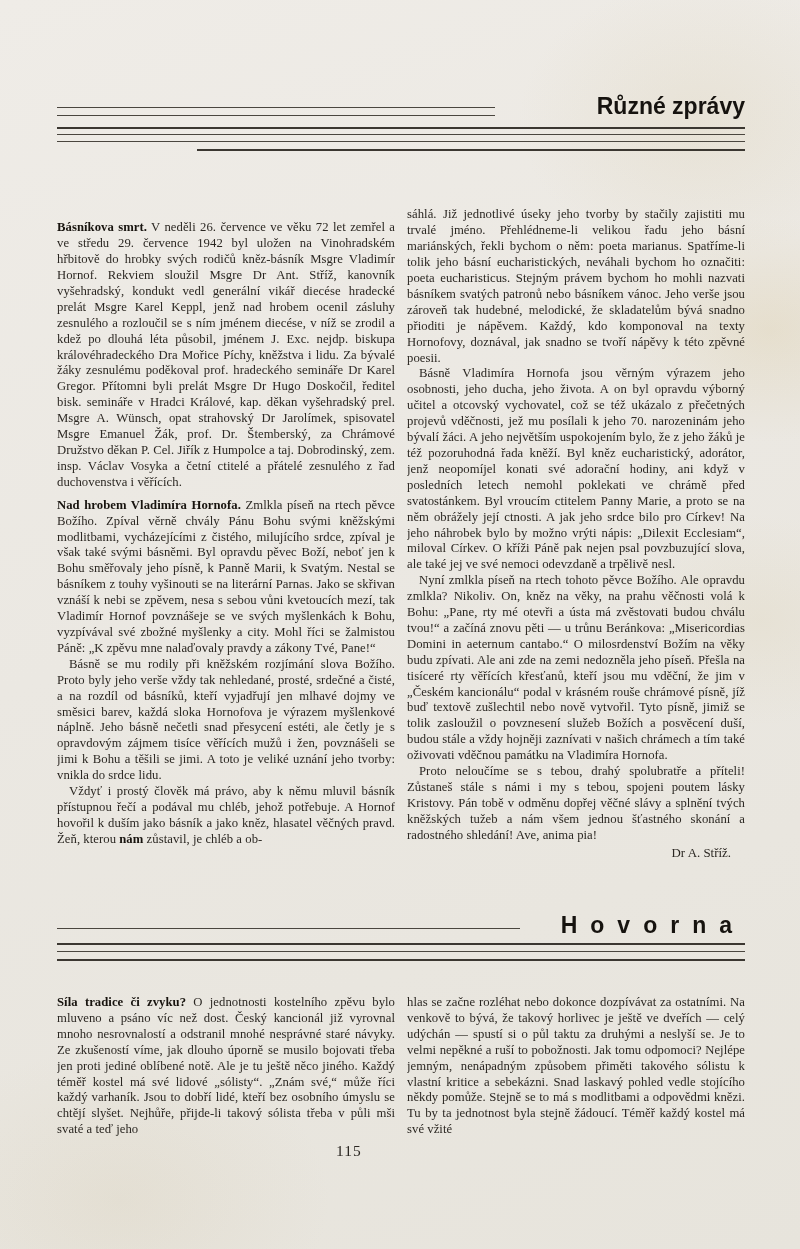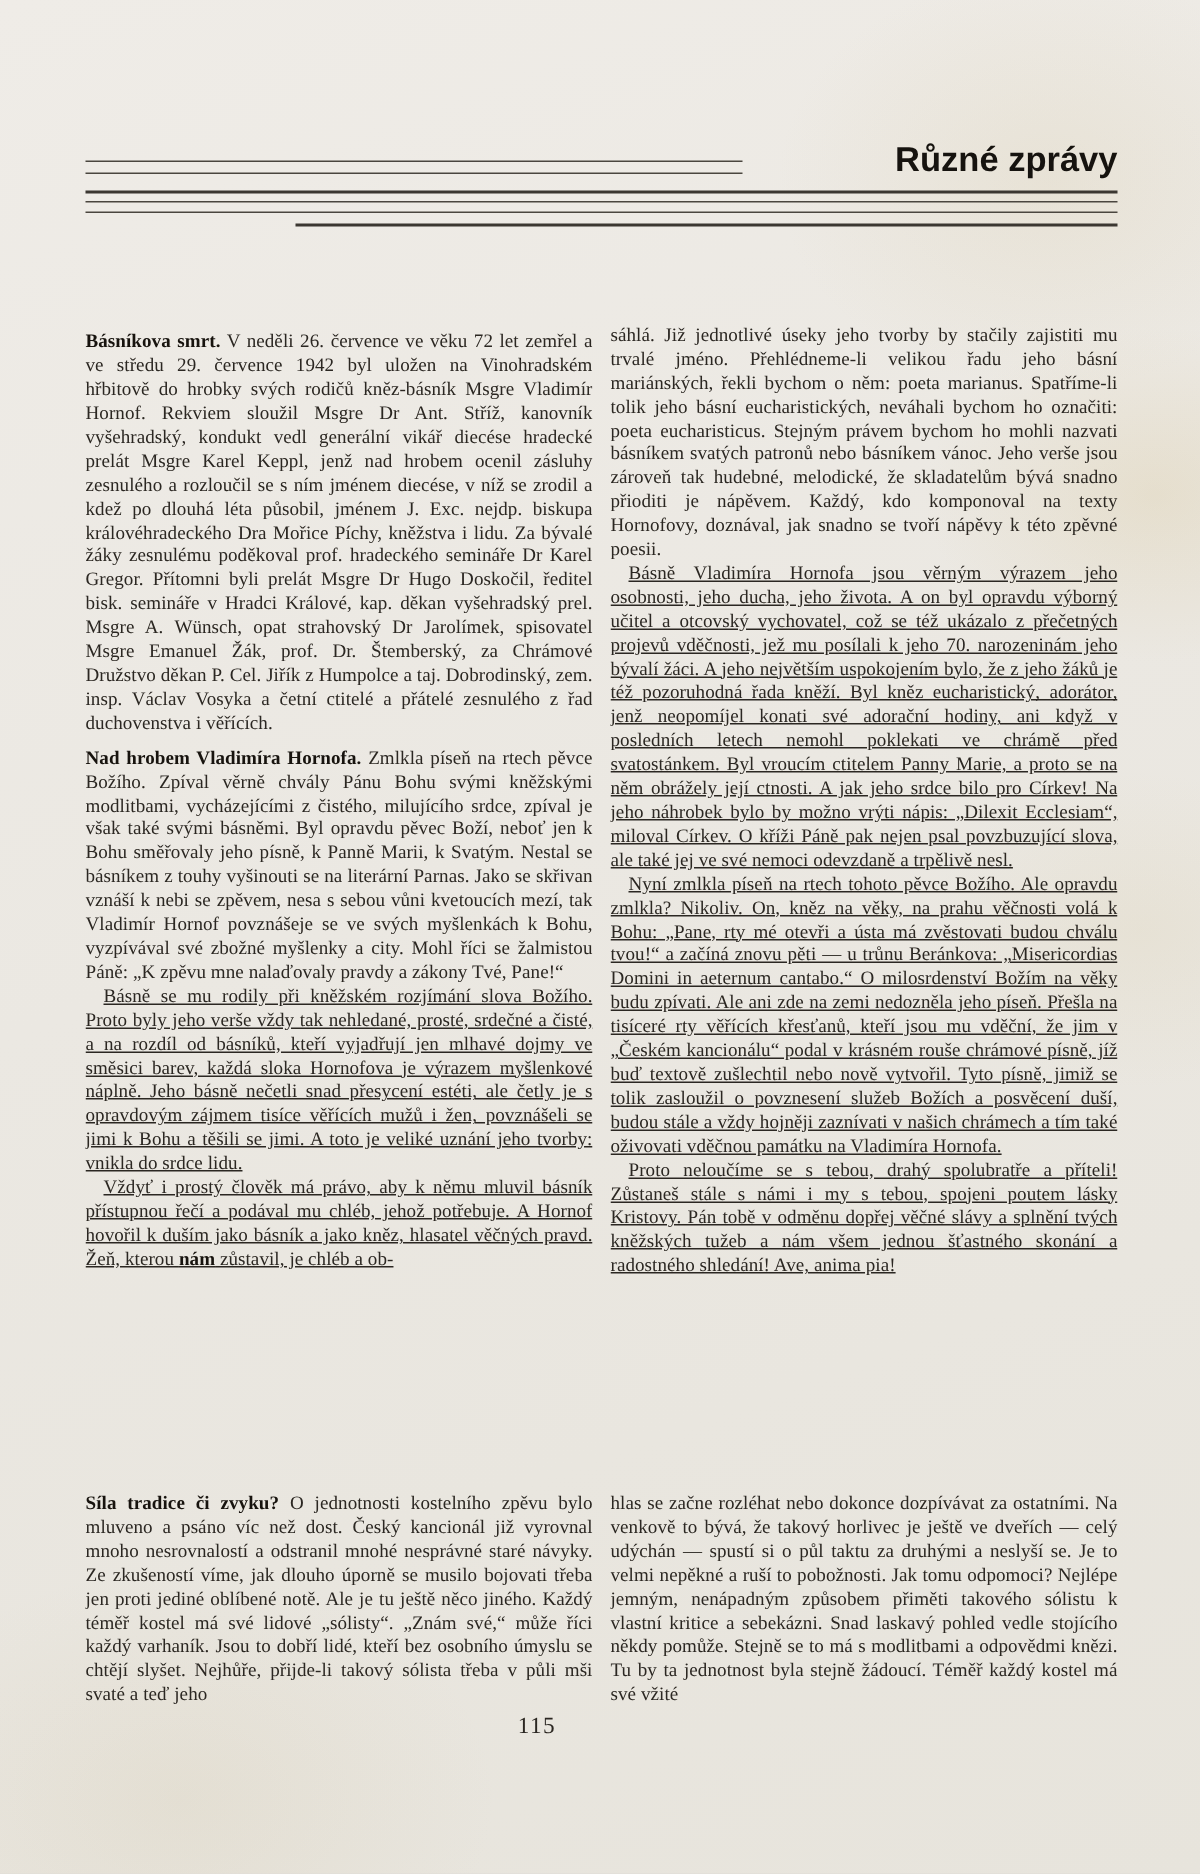--- a/index.html
+++ b/index.html
@@ -29,29 +29,29 @@
   .rule{position:absolute;height:2px;background:#3b3731;}
   .rule.thin{height:1px;background:#4a463f;}
   
   .cols{position:absolute;left:57px;right:55px;display:flex;gap:12px;overflow:hidden;}
   .col{width:calc(50% - 6px);overflow:hidden;}
   .col p{
     margin:0;text-align:justify;
     font-size:12.7px;line-height:15.9px;letter-spacing:0.05px;
   }
   .col p.gap-before{margin-top:7px;}
-  .col p.indent{text-indent:12px;text-decoration:underline;}
+  .col p.indent{text-indent:12px;}
   .lead{font-weight:bold;color:#17130e;}
   .signature{
     margin-top:1px;text-align:right;font-size:12.9px;line-height:16px;
     padding-right:14px;
   }
   
   .page-number{
-    position:absolute;top:1142px;left:336px;width:44px;text-align:center;
+    position:absolute;top:1142px;left:336px;width:44px;
     font-size:15.5px;color:#2b2722;letter-spacing:1px;
   }
 </style>
 </head>
 <body>
 
 <div class="page">
 
   <div class="sec-header" style="top:94px;height:64px;">
     <div class="rule thin" style="top:13px;left:0;right:250px;"></div>
@@ -68,23 +68,31 @@
       <p><b class="lead">Básníkova smrt.</b><span> V neděli 26. července ve věku 72 let zemřel a ve středu 29. července 1942 byl uložen na Vinohradském hřbitově do hrobky svých rodičů kněz-básník Msgre Vladimír Hornof. Rekviem sloužil Msgre Dr Ant. Stříž, kanovník vyšehradský, kondukt vedl generální vikář diecése hradecké prelát Msgre Karel Keppl, jenž nad hrobem ocenil zásluhy zesnulého a rozloučil se s ním jménem diecése, v níž se zrodil a kdež po dlouhá léta působil, jménem J. Exc. nejdp. biskupa královéhradeckého Dra Mořice Píchy, kněžstva i lidu. Za bývalé žáky zesnulému poděkoval prof. hradeckého semináře Dr Karel Gregor. Přítomni byli prelát Msgre Dr Hugo Doskočil, ředitel bisk. semináře v Hradci Králové, kap. děkan vyšehradský prel. Msgre A. Wünsch, opat strahovský Dr Jarolímek, spisovatel Msgre Emanuel Žák, prof. Dr. Štemberský, za Chrámové Družstvo děkan P. Cel. Jiřík z Humpolce a taj. Dobrodinský, zem. insp. Václav Vosyka a četní ctitelé a přátelé zesnulého z řad duchovenstva i věřících.</span></p>
       <p class="gap-before"><b class="lead">Nad hrobem Vladimíra Hornofa.</b><span> Zmlkla píseň na rtech pěvce Božího. Zpíval věrně chvály Pánu Bohu svými kněžskými modlitbami, vycházejícími z čistého, milujícího srdce, zpíval je však také svými básněmi. Byl opravdu pěvec Boží, neboť jen k Bohu směřovaly jeho písně, k Panně Marii, k Svatým. Nestal se básníkem z touhy vyšinouti se na literární Parnas. Jako se skřivan vznáší k nebi se zpěvem, nesa s sebou vůni kvetoucích mezí, tak Vladimír Hornof povznášeje se ve svých myšlenkách k Bohu, vyzpívával své zbožné myšlenky a city. Mohl říci se žalmistou Páně: „K zpěvu mne nalaďovaly pravdy a zákony Tvé, Pane!“</span></p>
       <p class="indent"><span>Básně se mu rodily při kněžském rozjímání slova Božího. Proto byly jeho verše vždy tak nehledané, prosté, srdečné a čisté, a na rozdíl od básníků, kteří vyjadřují jen mlhavé dojmy ve směsici barev, každá sloka Hornofova je výrazem myšlenkové náplně. Jeho básně nečetli snad přesycení estéti, ale četly je s opravdovým zájmem tisíce věřících mužů i žen, povznášeli se jimi k Bohu a těšili se jimi. A toto je veliké uznání jeho tvorby: vnikla do srdce lidu.</span></p>
       <p class="indent"><span>Vždyť i prostý člověk má právo, aby k němu mluvil básník přístupnou řečí a podával mu chléb, jehož potřebuje. A Hornof hovořil k duším jako básník a jako kněz, hlasatel věčných pravd. Žeň, kterou </span><b class="lead">nám</b><span> zůstavil, je chléb a ob-</span></p>
     </div>
     <div class="col">
       <p><span>sáhlá. Již jednotlivé úseky jeho tvorby by stačily zajistiti mu trvalé jméno. Přehlédneme-li velikou řadu jeho básní mariánských, řekli bychom o něm: poeta marianus. Spatříme-li tolik jeho básní eucharistických, neváhali bychom ho označiti: poeta eucharisticus. Stejným právem bychom ho mohli nazvati básníkem svatých patronů nebo básníkem vánoc. Jeho verše jsou zároveň tak hudebné, melodické, že skladatelům bývá snadno přioditi je nápěvem. Každý, kdo komponoval na texty Hornofovy, doznával, jak snadno se tvoří nápěvy k této zpěvné poesii.</span></p>
       <p class="indent"><span>Básně Vladimíra Hornofa jsou věrným výrazem jeho osobnosti, jeho ducha, jeho života. A on byl opravdu výborný učitel a otcovský vychovatel, což se též ukázalo z přečetných projevů vděčnosti, jež mu posílali k jeho 70. narozeninám jeho bývalí žáci. A jeho největším uspokojením bylo, že z jeho žáků je též pozoruhodná řada kněží. Byl kněz eucharistický, adorátor, jenž neopomíjel konati své adorační hodiny, ani když v posledních letech nemohl poklekati ve chrámě před svatostánkem. Byl vroucím ctitelem Panny Marie, a proto se na něm obrážely její ctnosti. A jak jeho srdce bilo pro Církev! Na jeho náhrobek bylo by možno vrýti nápis: „Dilexit Ecclesiam“, miloval Církev. O kříži Páně pak nejen psal povzbuzující slova, ale také jej ve své nemoci odevzdaně a trpělivě nesl.</span></p>
       <p class="indent"><span>Nyní zmlkla píseň na rtech tohoto pěvce Božího. Ale opravdu zmlkla? Nikoliv. On, kněz na věky, na prahu věčnosti volá k Bohu: „Pane, rty mé otevři a ústa má zvěstovati budou chválu tvou!“ a začíná znovu pěti — u trůnu Beránkova: „Misericordias Domini in aeternum cantabo.“ O milosrdenství Božím na věky budu zpívati. Ale ani zde na zemi nedozněla jeho píseň. Přešla na tisíceré rty věřících křesťanů, kteří jsou mu vděční, že jim v „Českém kancionálu“ podal v krásném rouše chrámové písně, jíž buď textově zušlechtil nebo nově vytvořil. Tyto písně, jimiž se tolik zasloužil o povznesení služeb Božích a posvěcení duší, budou stále a vždy hojněji zaznívati v našich chrámech a tím také oživovati vděčnou památku na Vladimíra Hornofa.</span></p>
       <p class="indent"><span>Proto neloučíme se s tebou, drahý spolubratře a příteli! Zůstaneš stále s námi i my s tebou, spojeni poutem lásky Kristovy. Pán tobě v odměnu dopřej věčné slávy a splnění tvých kněžských tužeb a nám všem jednou šťastného skonání a radostného shledání! Ave, anima pia!</span></p>
+      <div class="signature">Dr A. Stříž.</div>
     </div>
   </div>
 
+  <div class="sec-header" style="top:913px;height:56px;">
+    <div class="rule thin" style="top:15px;left:0;right:225px;"></div>
+    <span class="sec-title" style="letter-spacing:13px;">Hovorna</span>
+    <div class="rule" style="top:30px;left:0;right:0;"></div>
+    <div class="rule thin" style="top:38px;left:0;right:0;"></div>
+    <div class="rule" style="top:46px;left:0;right:0;"></div>
+  </div>
 
   <div class="cols" style="top:975px;height:160px;margin-top:20px;">
     <div class="col">
       <p><b class="lead">Síla tradice či zvyku?</b><span> O jednotnosti kostelního zpěvu bylo mluveno a psáno víc než dost. Český kancionál již vyrovnal mnoho nesrovnalostí a odstranil mnohé nesprávné staré návyky. Ze zkušeností víme, jak dlouho úporně se musilo bojovati třeba jen proti jediné oblíbené notě. Ale je tu ještě něco jiného. Každý téměř kostel má své lidové „sólisty“. „Znám své,“ může říci každý varhaník. Jsou to dobří lidé, kteří bez osobního úmyslu se chtějí slyšet. Nejhůře, přijde-li takový sólista třeba v půli mši svaté a teď jeho</span></p>
     </div>
     <div class="col">
       <p><span>hlas se začne rozléhat nebo dokonce dozpívávat za ostatními. Na venkově to bývá, že takový horlivec je ještě ve dveřích — celý udýchán — spustí si o půl taktu za druhými a neslyší se. Je to velmi nepěkné a ruší to pobožnosti. Jak tomu odpomoci? Nejlépe jemným, nenápadným způsobem přiměti takového sólistu k vlastní kritice a sebekázni. Snad laskavý pohled vedle stojícího někdy pomůže. Stejně se to má s modlitbami a odpovědmi knězi. Tu by ta jednotnost byla stejně žádoucí. Téměř každý kostel má své vžité</span></p>
     </div>
   </div>
 

